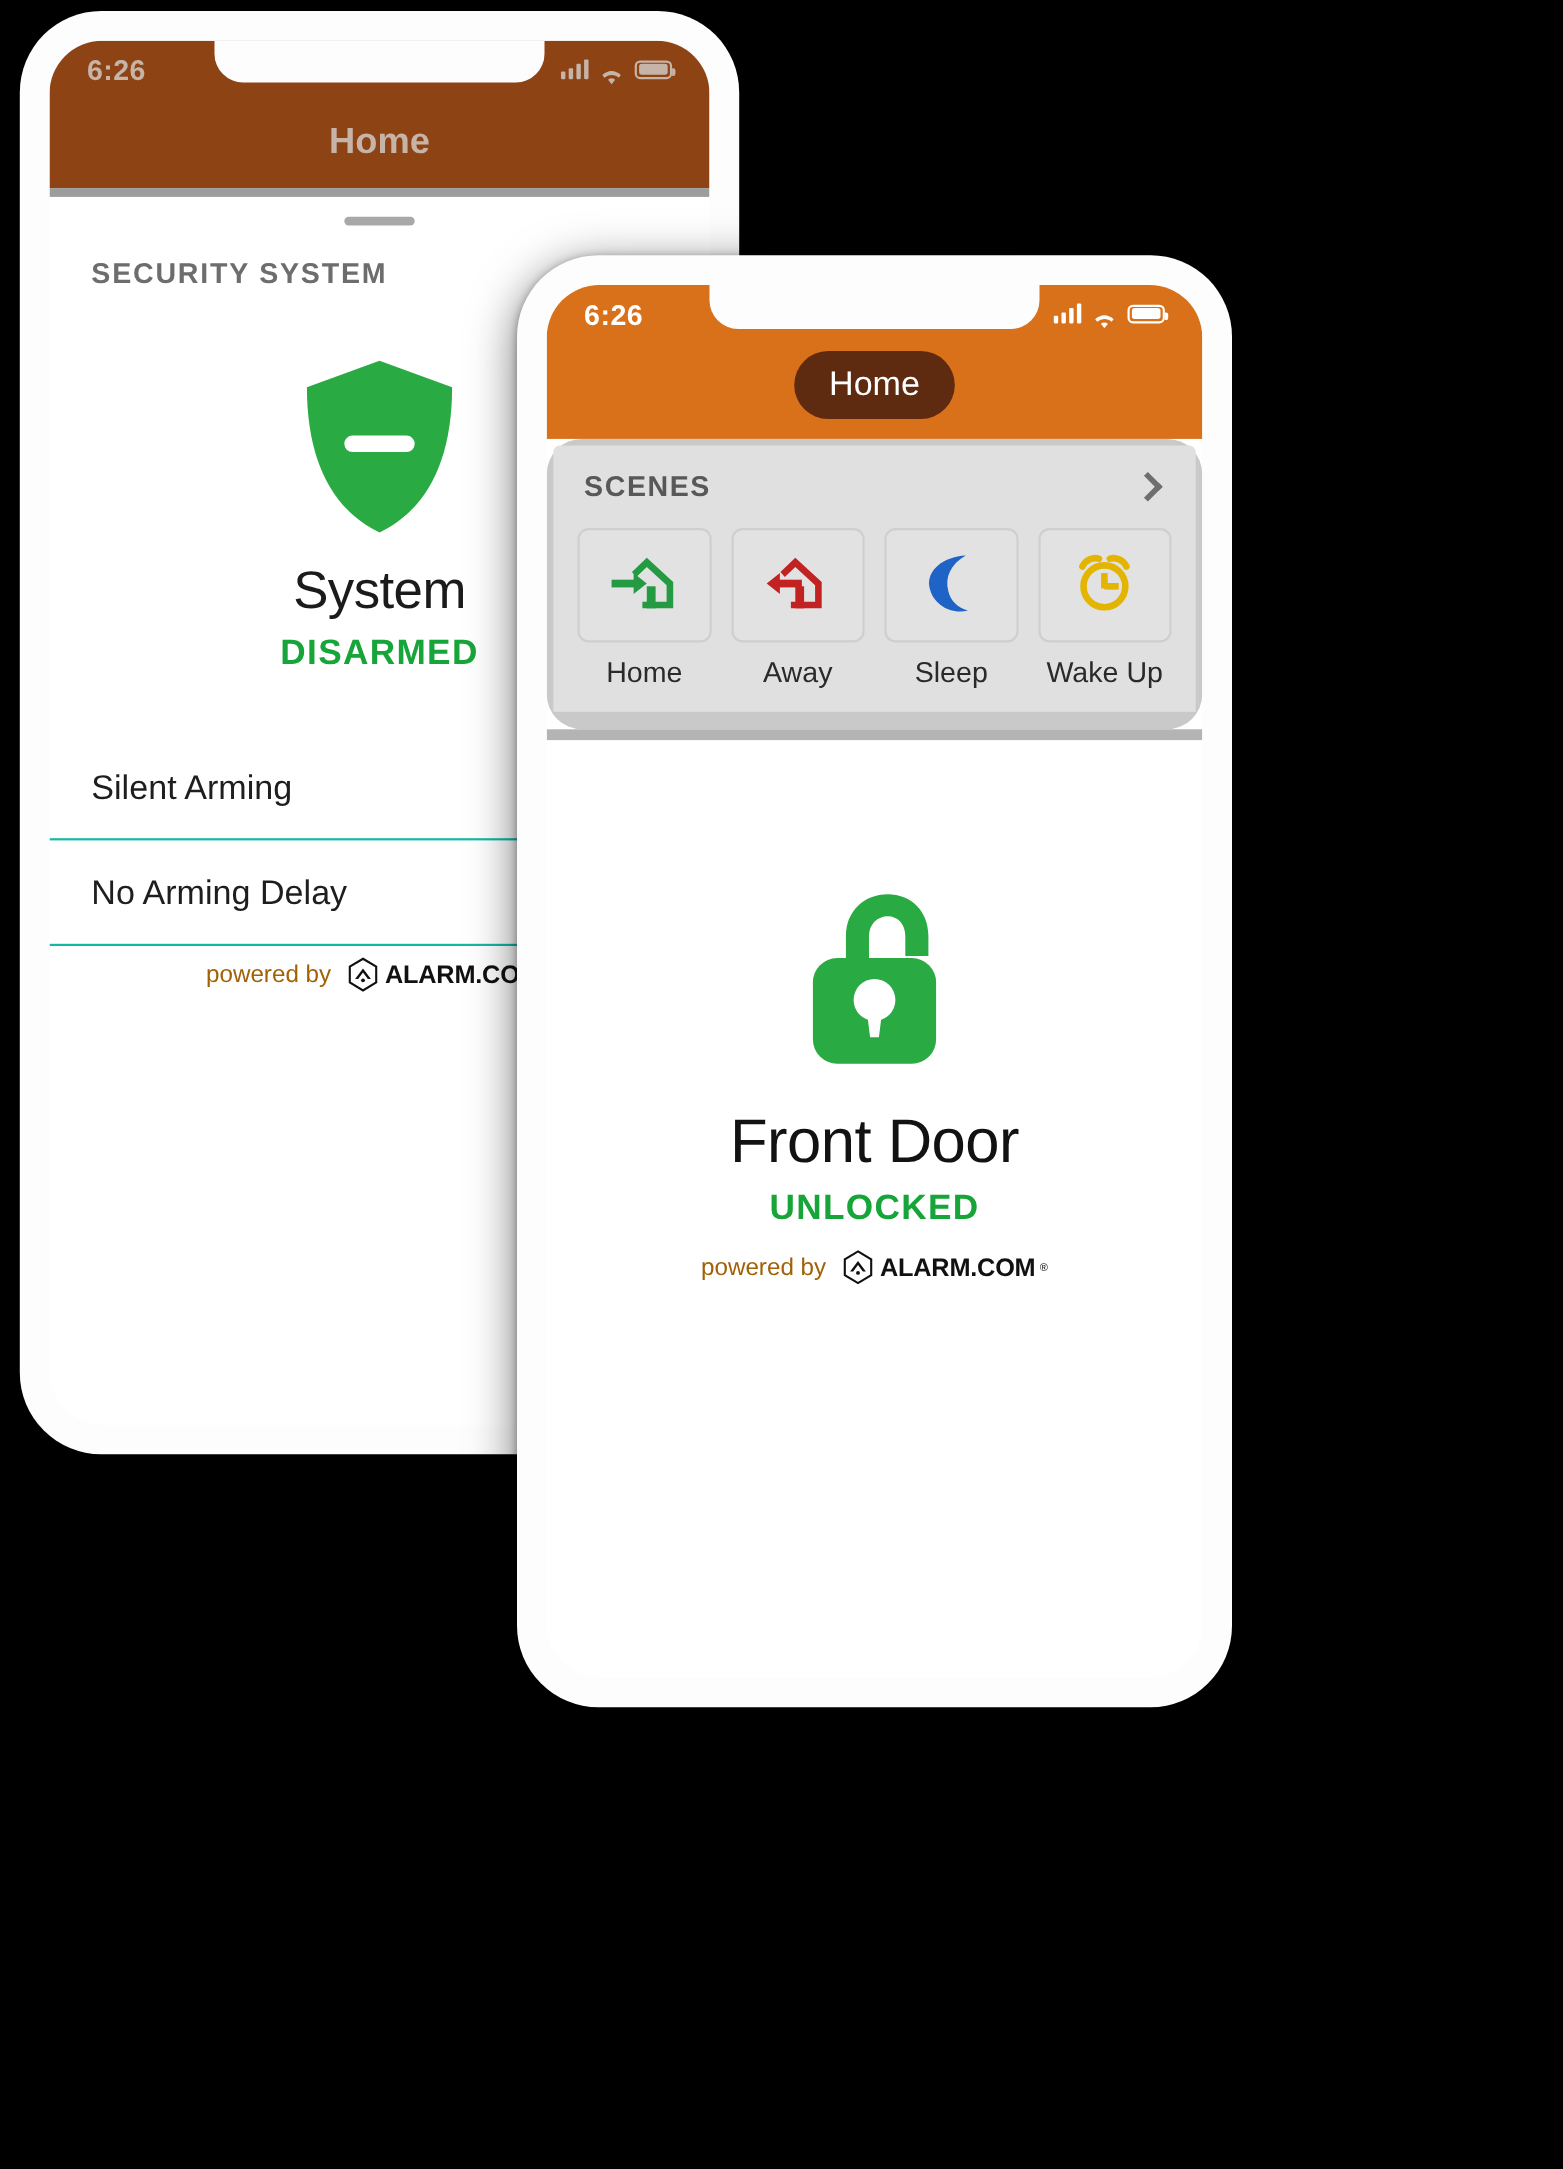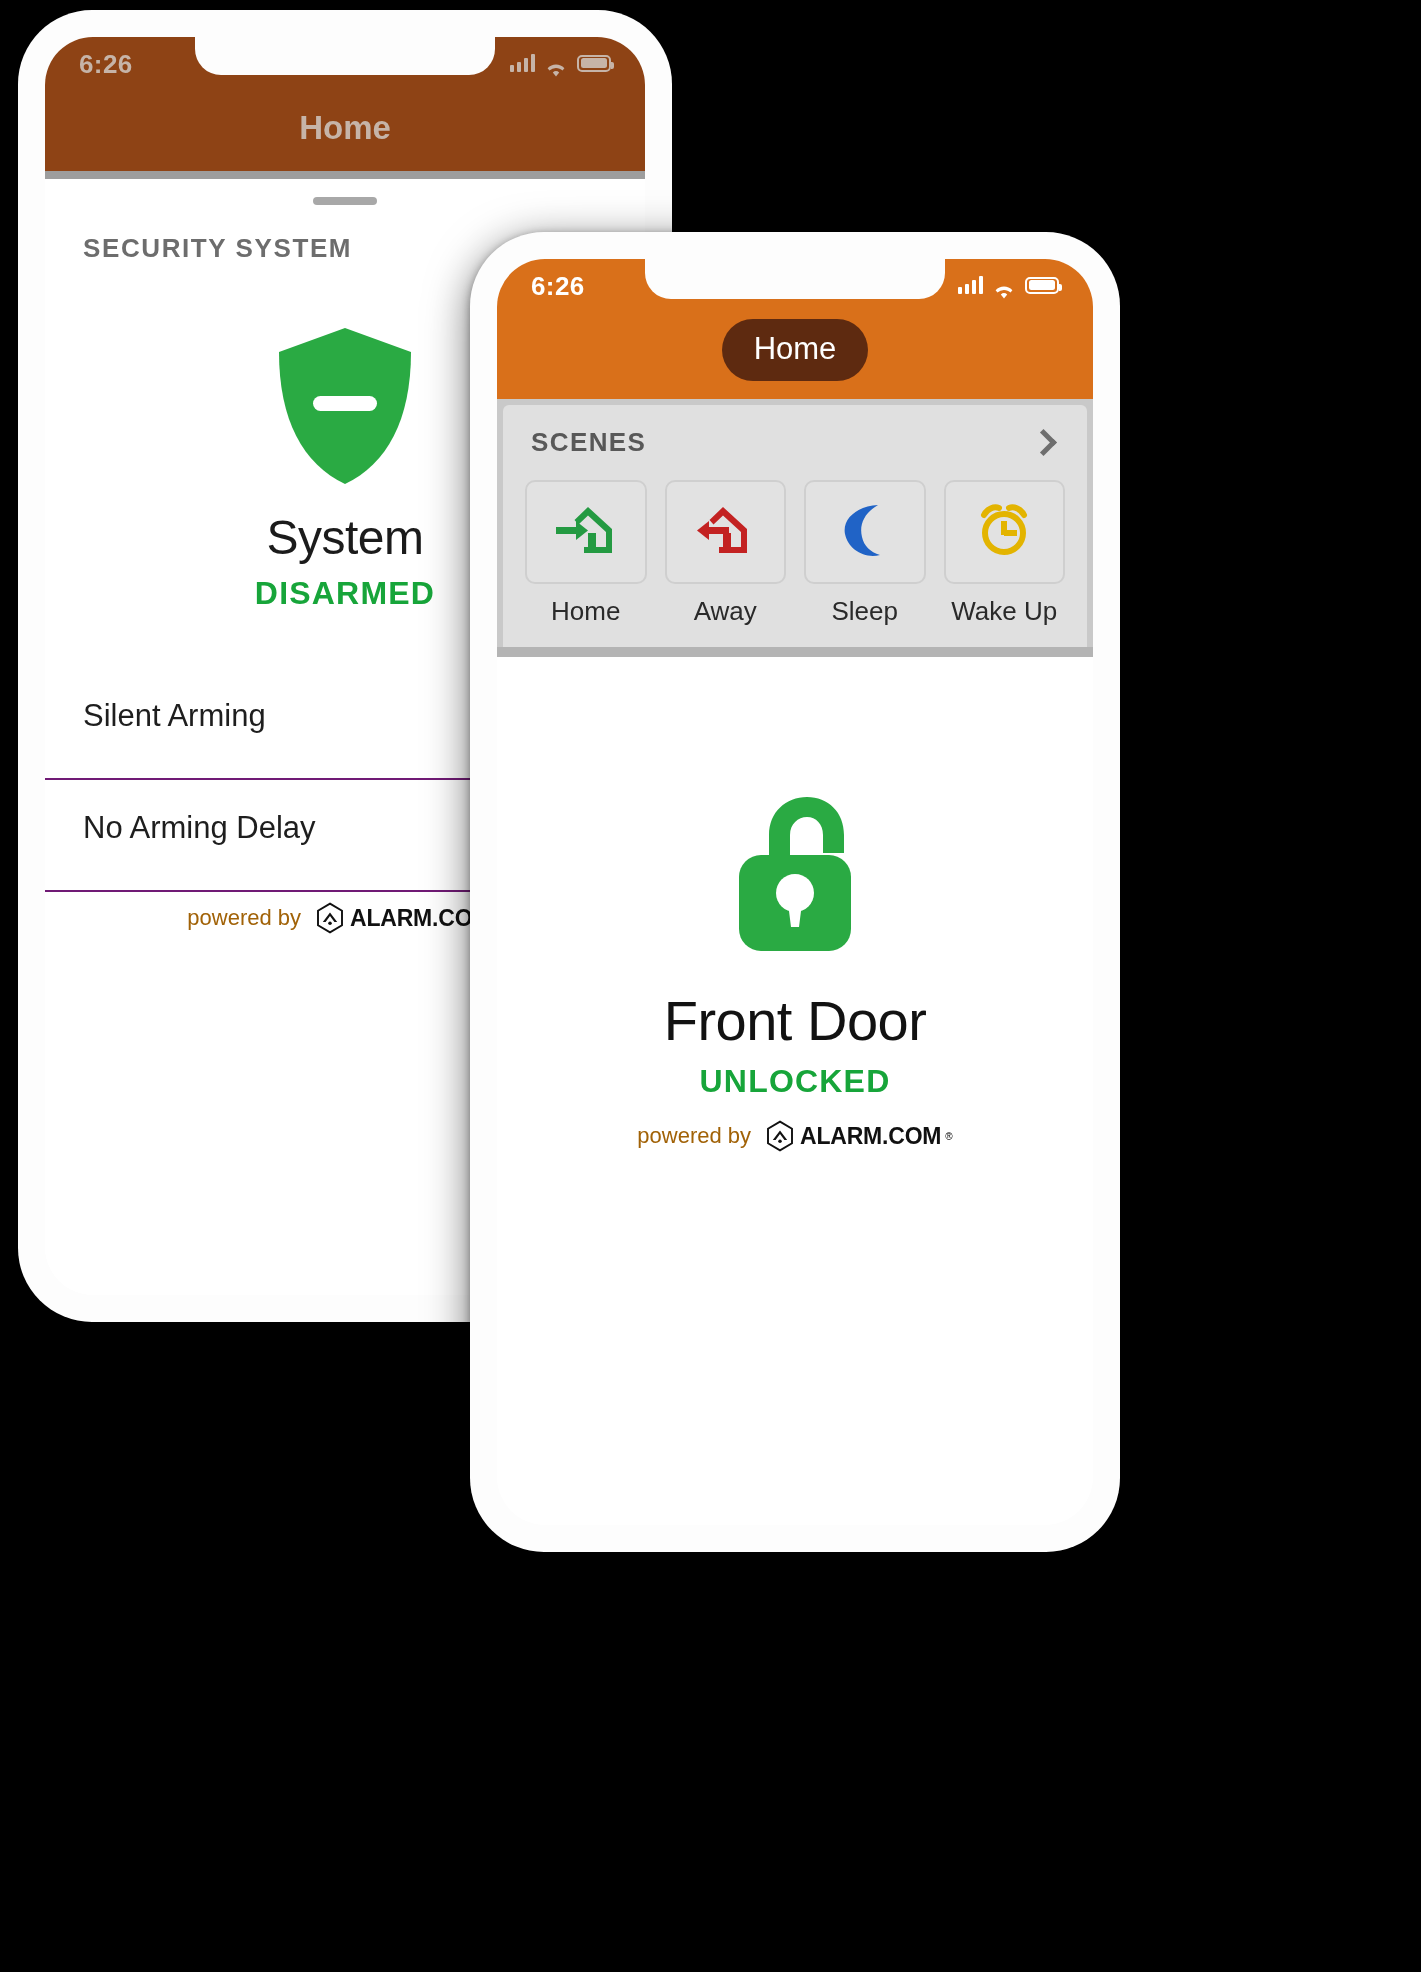--- a/index.html
+++ b/index.html
@@ -89,22 +89,22 @@
     position: absolute; right: 34px; top: 52px;
     width: 19px; height: 19px; border-right: 5px solid #9a9a9a; border-top: 5px solid #9a9a9a;
     transform: rotate(45deg);
   }
   .shield-wrap { display: flex; justify-content: center; margin-top: 62px; }
   .big-title { text-align: center; font-size: 48px; color: #1b1b1b; margin-top: 24px; letter-spacing: -0.5px; }
   .big-status { text-align: center; font-size: 32px; font-weight: 700; letter-spacing: 1.2px; margin-top: 10px; }
 
   .optrow {
     font-size: 31px; color: #1e1e1e;
-    padding: 30px 0 44px 38px;
-    border-bottom: 2px solid #701a75;
+    padding: 30px 0 28px 38px;
+    border-bottom: 2px solid #14b8a6;
   }
   .optrow.first { margin-top: 56px; border-top: 0; }
 
   .btn {
     height: 96px; border-radius: 10px;
     display: flex; align-items: center; justify-content: center;
     font-size: 30px; font-weight: 700; letter-spacing: 1.4px;
     margin: 0 0 0 0;
   }
   .btn-red { background: #d52b2b; color: #fff; }
@@ -125,21 +125,21 @@
   .pb-reg { font-size: 10px; vertical-align: super; }
 
   
   #screen2 .hdr2 { background: #d9701a; color: #fff; }
   .pill-wrap { display: flex; justify-content: center; padding: 4px 0 18px 0; }
   .pill {
     background: #5e2a10; color: #fff;
     font-size: 31px; padding: 12px 32px 14px 32px; border-radius: 34px;
     font-weight: 400;
   }
-  .scenes-band { background: #c9c9c9; padding: 6px 6px 0 6px; }
+  .scenes-band { background: #c9c9c9; padding: 6px 6px 16px 6px; border-radius: 32px; }
   .scenes-panel { background: #e0e0e0; border-radius: 6px 6px 0 0; padding: 22px 22px 20px 22px; position: relative; }
   .scenes-head { display: flex; align-items: center; justify-content: space-between; padding: 0 6px 0 6px; }
   .scenes-label { font-size: 26px; font-weight: 600; letter-spacing: 1.4px; color: #585858; }
   .scenes-chev { width: 19px; height: 19px; border-right: 5px solid #6e6e6e; border-top: 5px solid #6e6e6e; transform: rotate(45deg); margin-right: 6px; }
   .scene-grid { display: flex; gap: 18px; margin-top: 22px; }
   .scene-cell { flex: 1; display: flex; flex-direction: column; align-items: center; }
   .scene-tile {
     width: 100%; height: 104px; border: 2px solid #cfcfcf; border-radius: 10px;
     display: flex; align-items: center; justify-content: center; background: #e2e2e2;
   }

